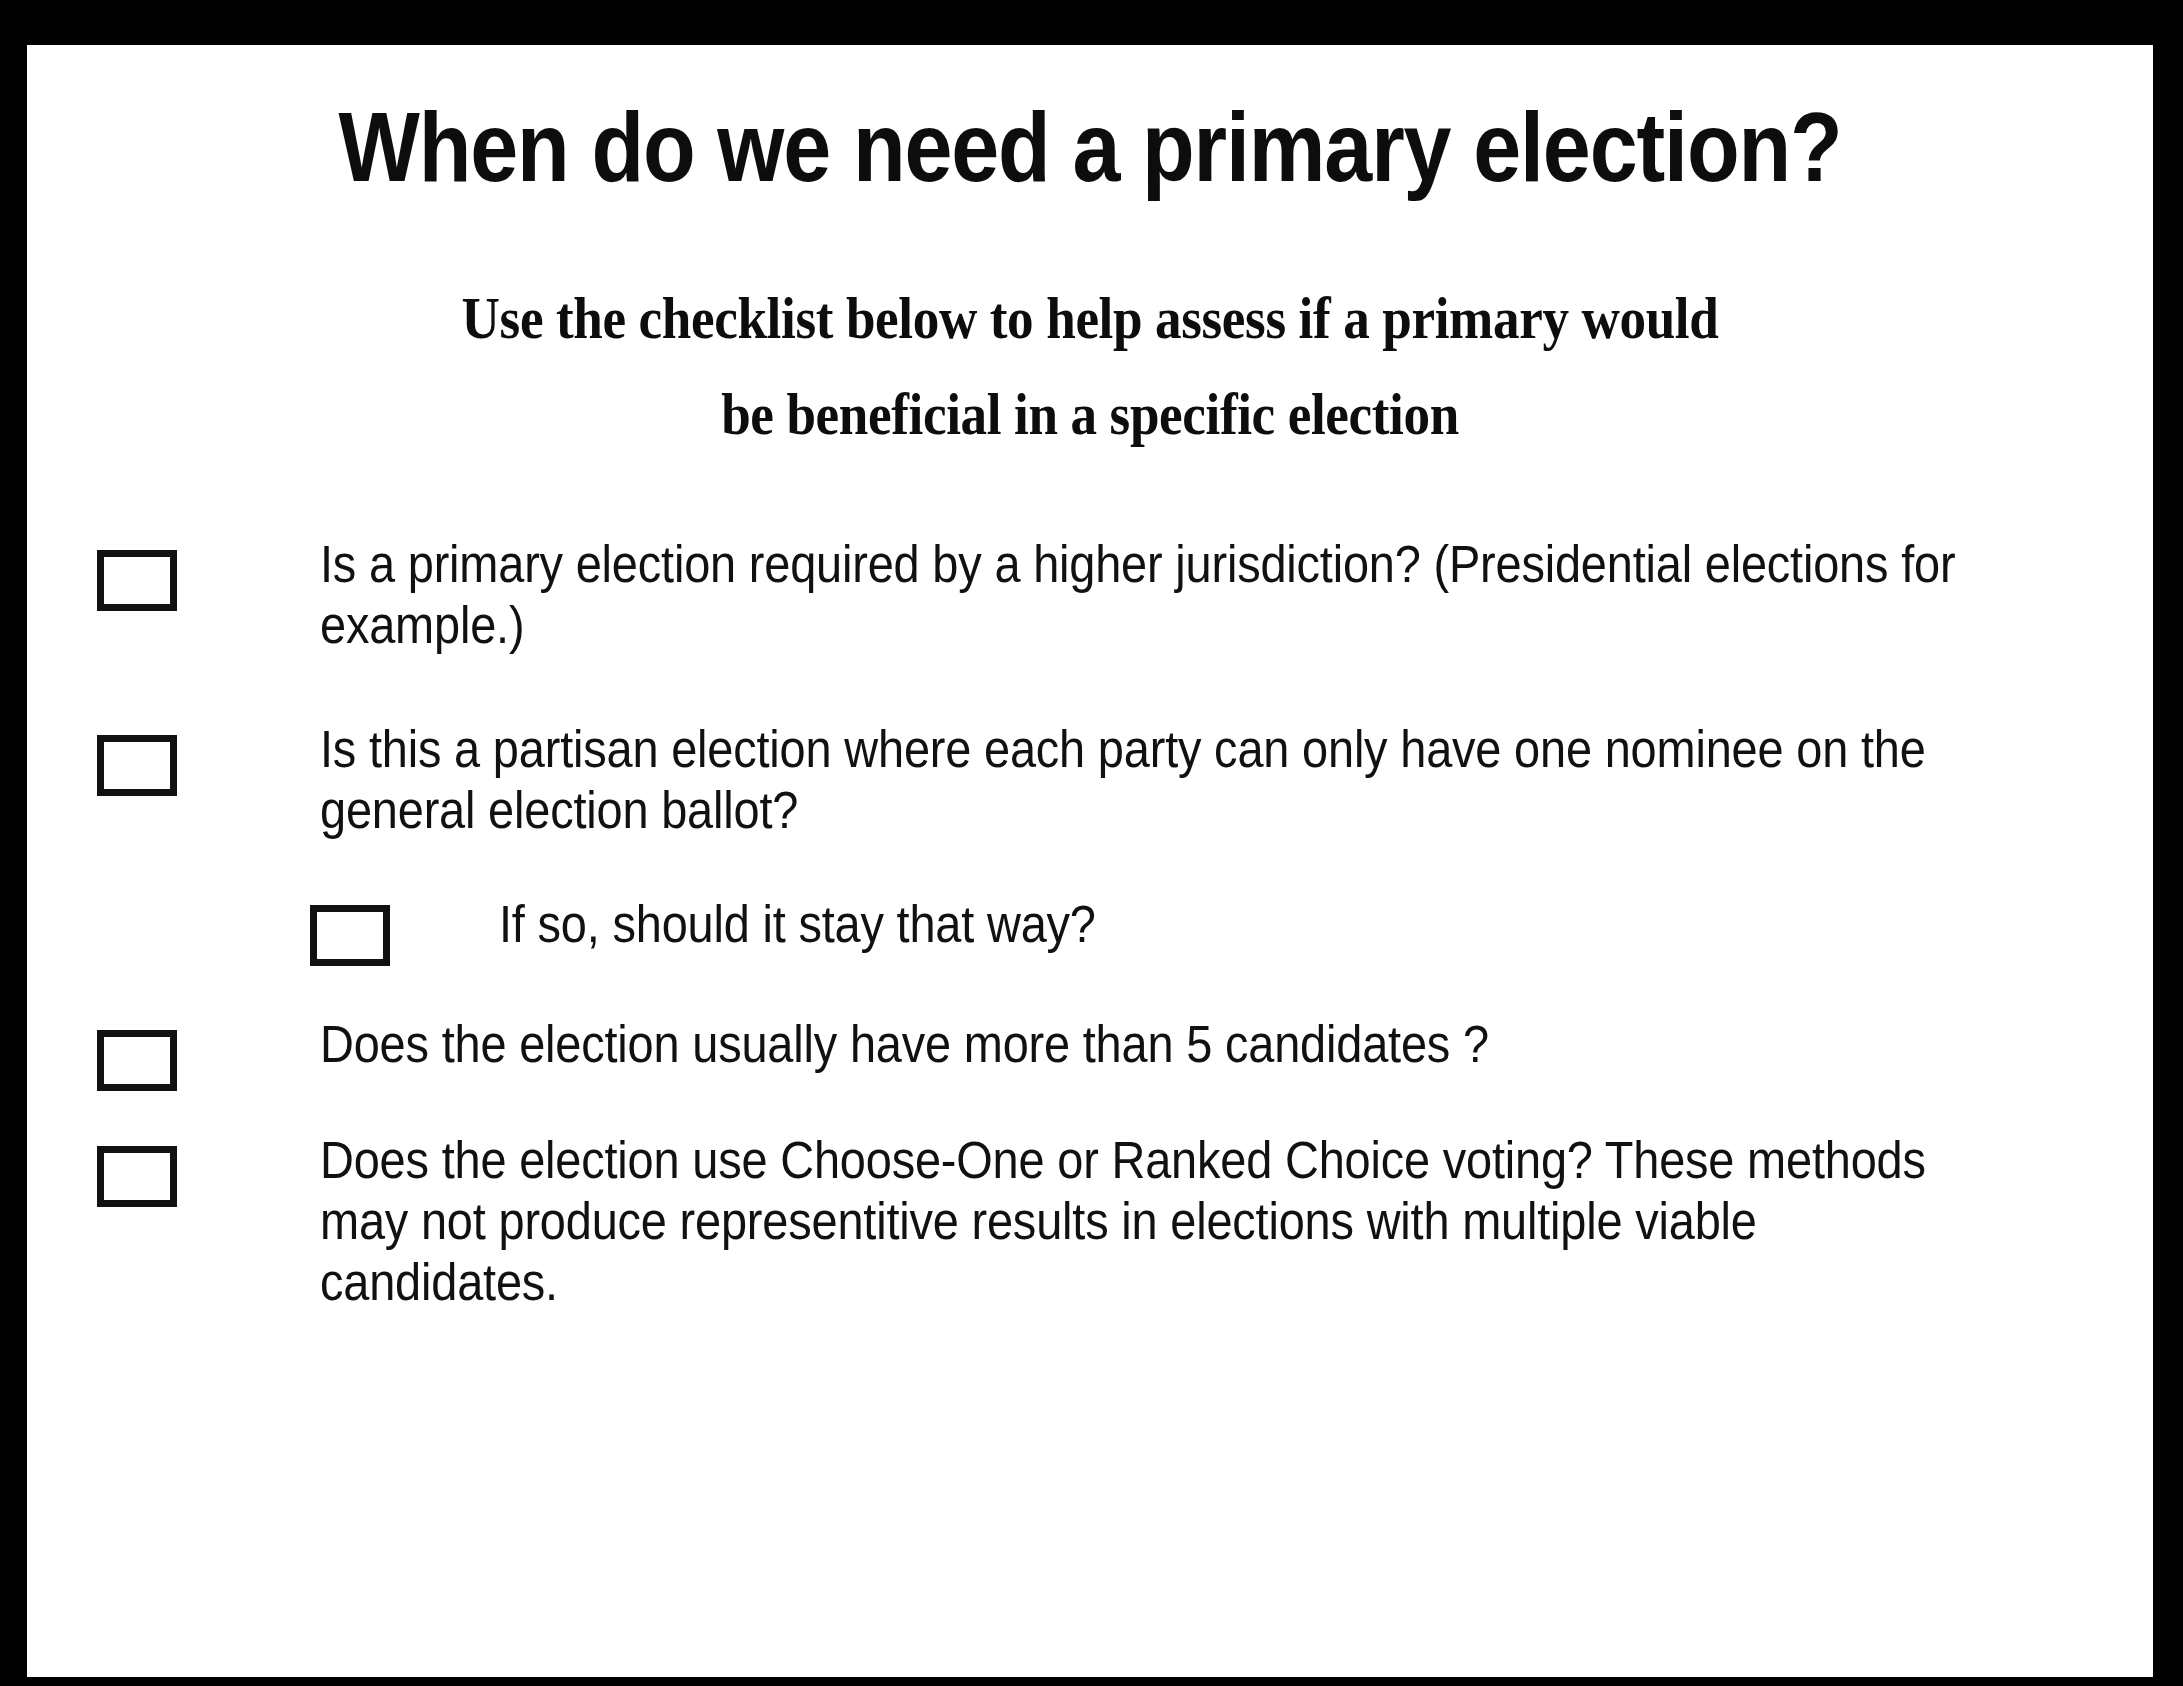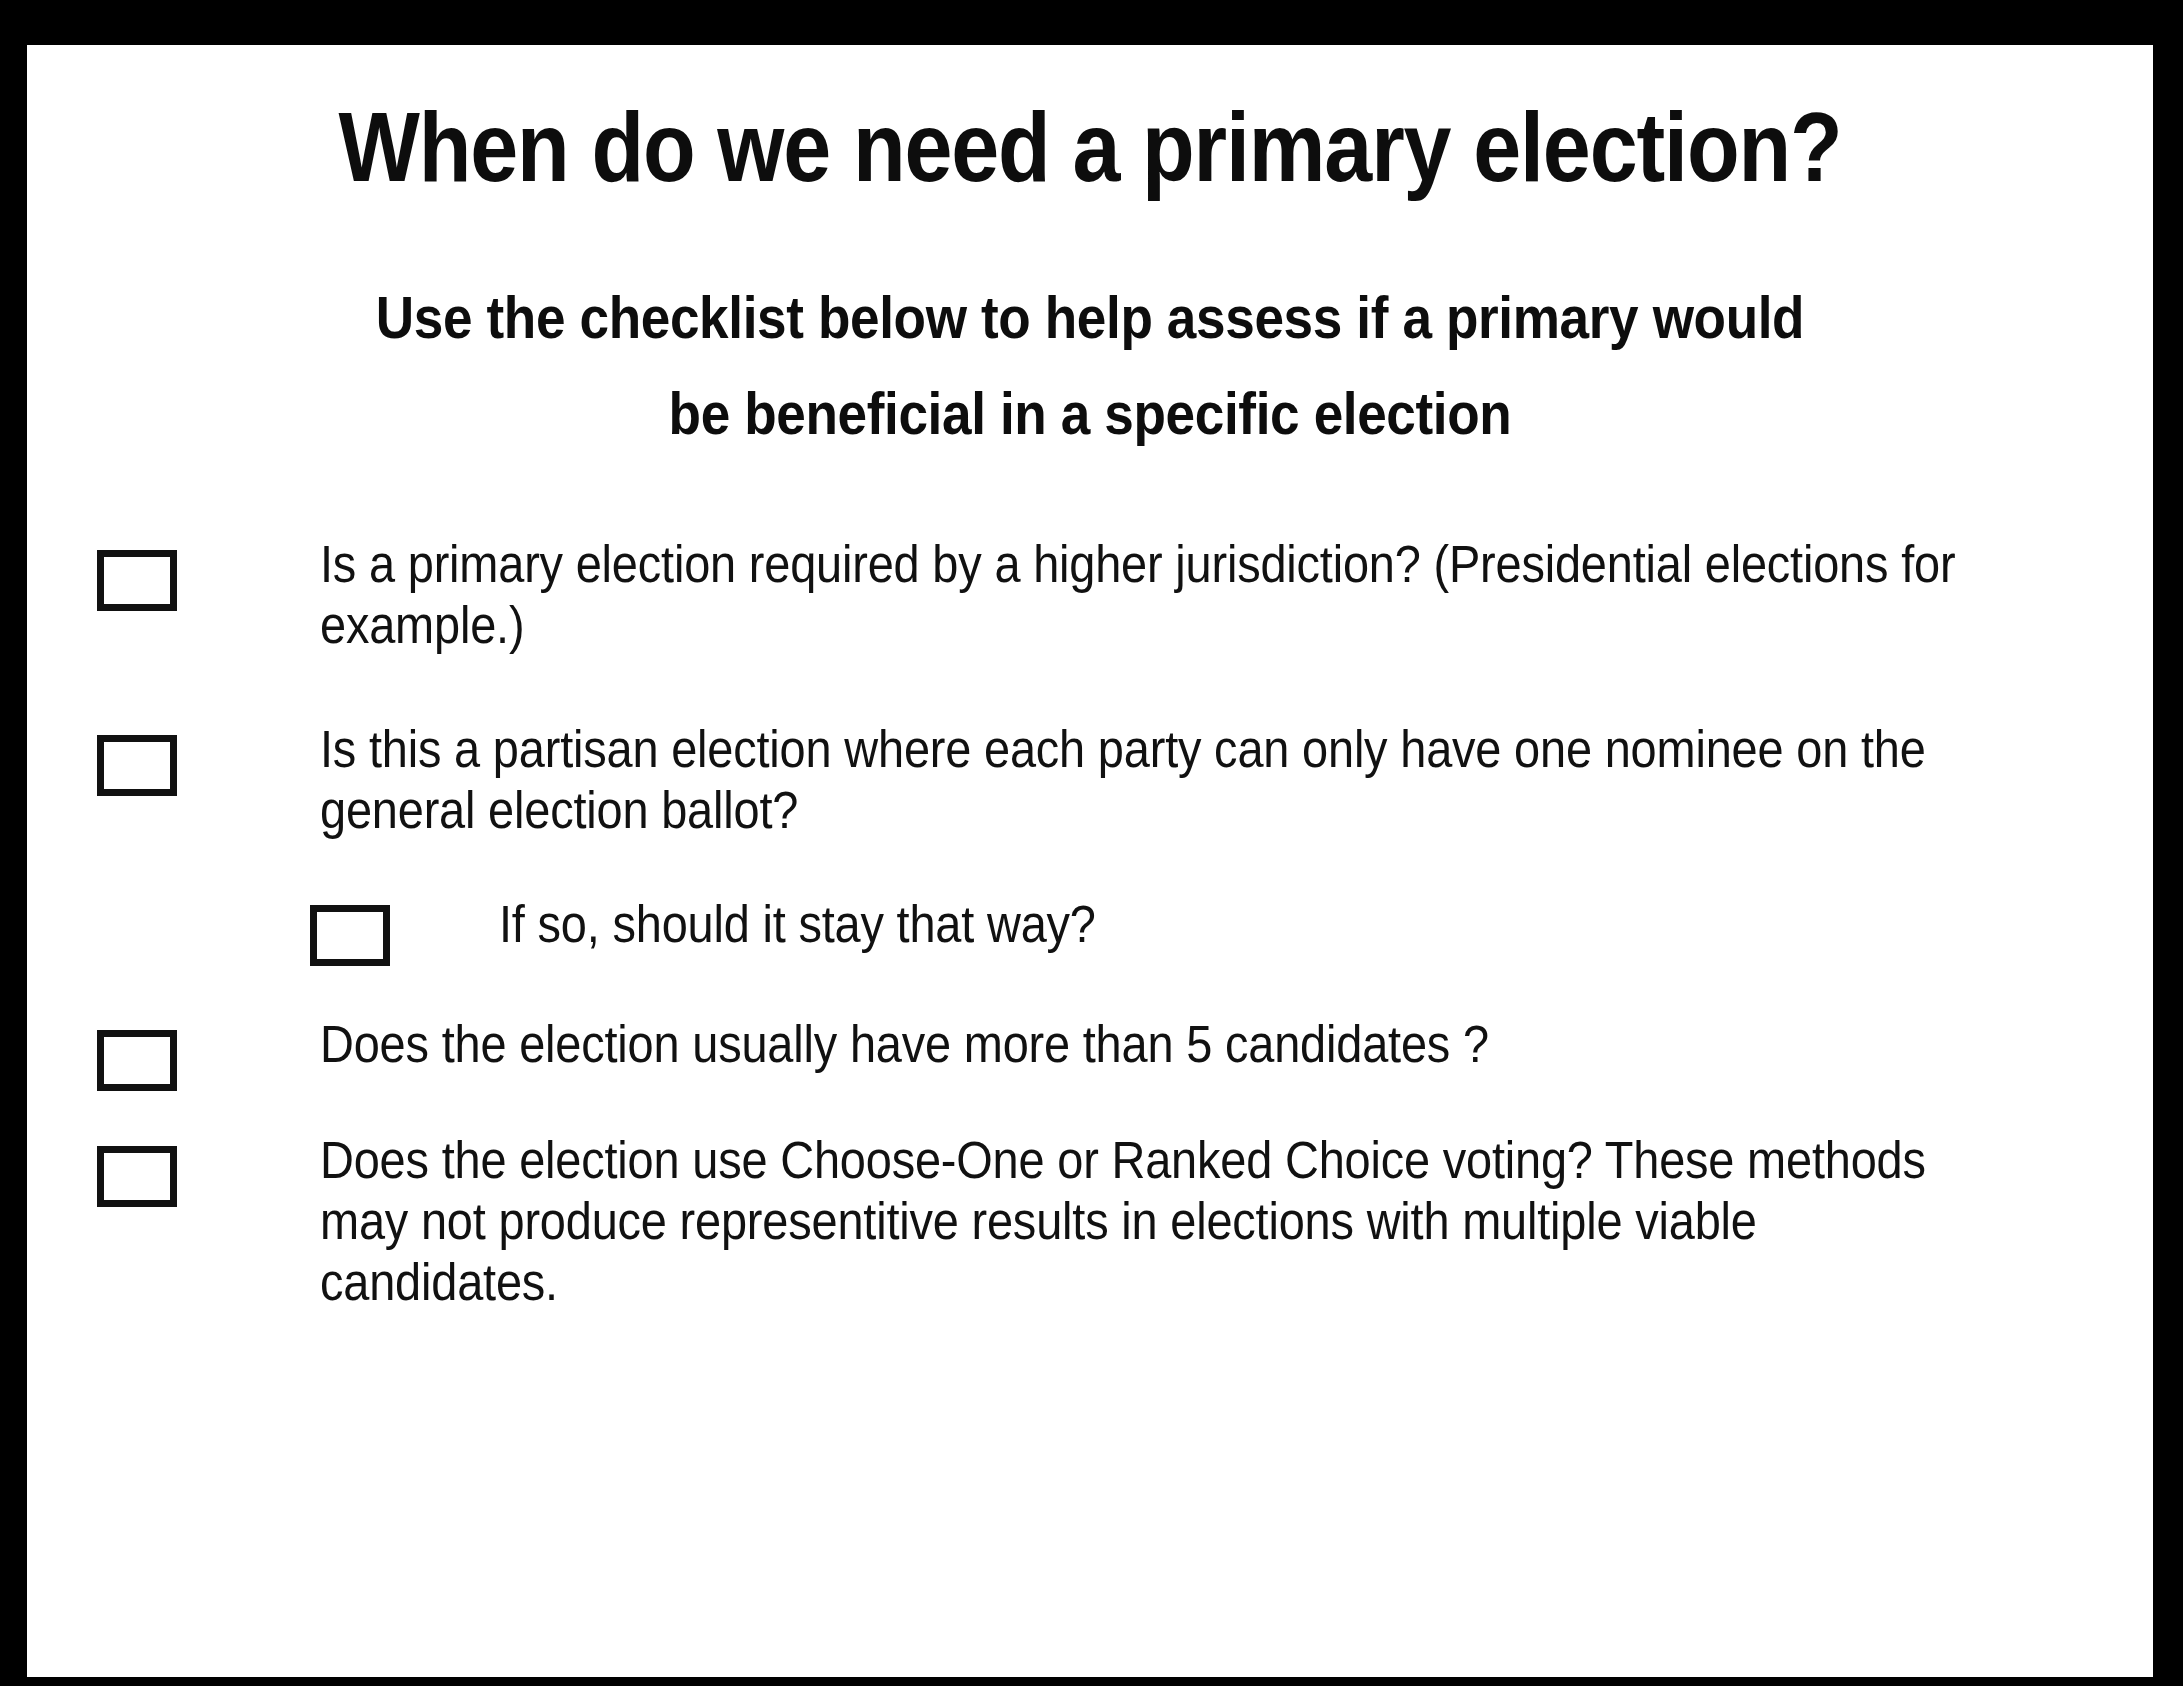--- a/index.html
+++ b/index.html
@@ -53,21 +53,21 @@
     transform-origin: 50% 50%;
     white-space: nowrap;
   }
 
   .subtitle {
     position: absolute;
     left: 0;
     top: 225px;
     width: 2126px;
     text-align: center;
-    font-family: Liberation Sans, sans-serif;
+    font-family: Liberation Serif, serif;
     font-weight: bold;
     font-size: 59px;
     line-height: 96px;
     letter-spacing: -0.4px;
     color: #0d0d0d;
   }
   .subtitle .sline {
     display: block;
     transform: scaleX(0.9);
     transform-origin: 50% 50%;

